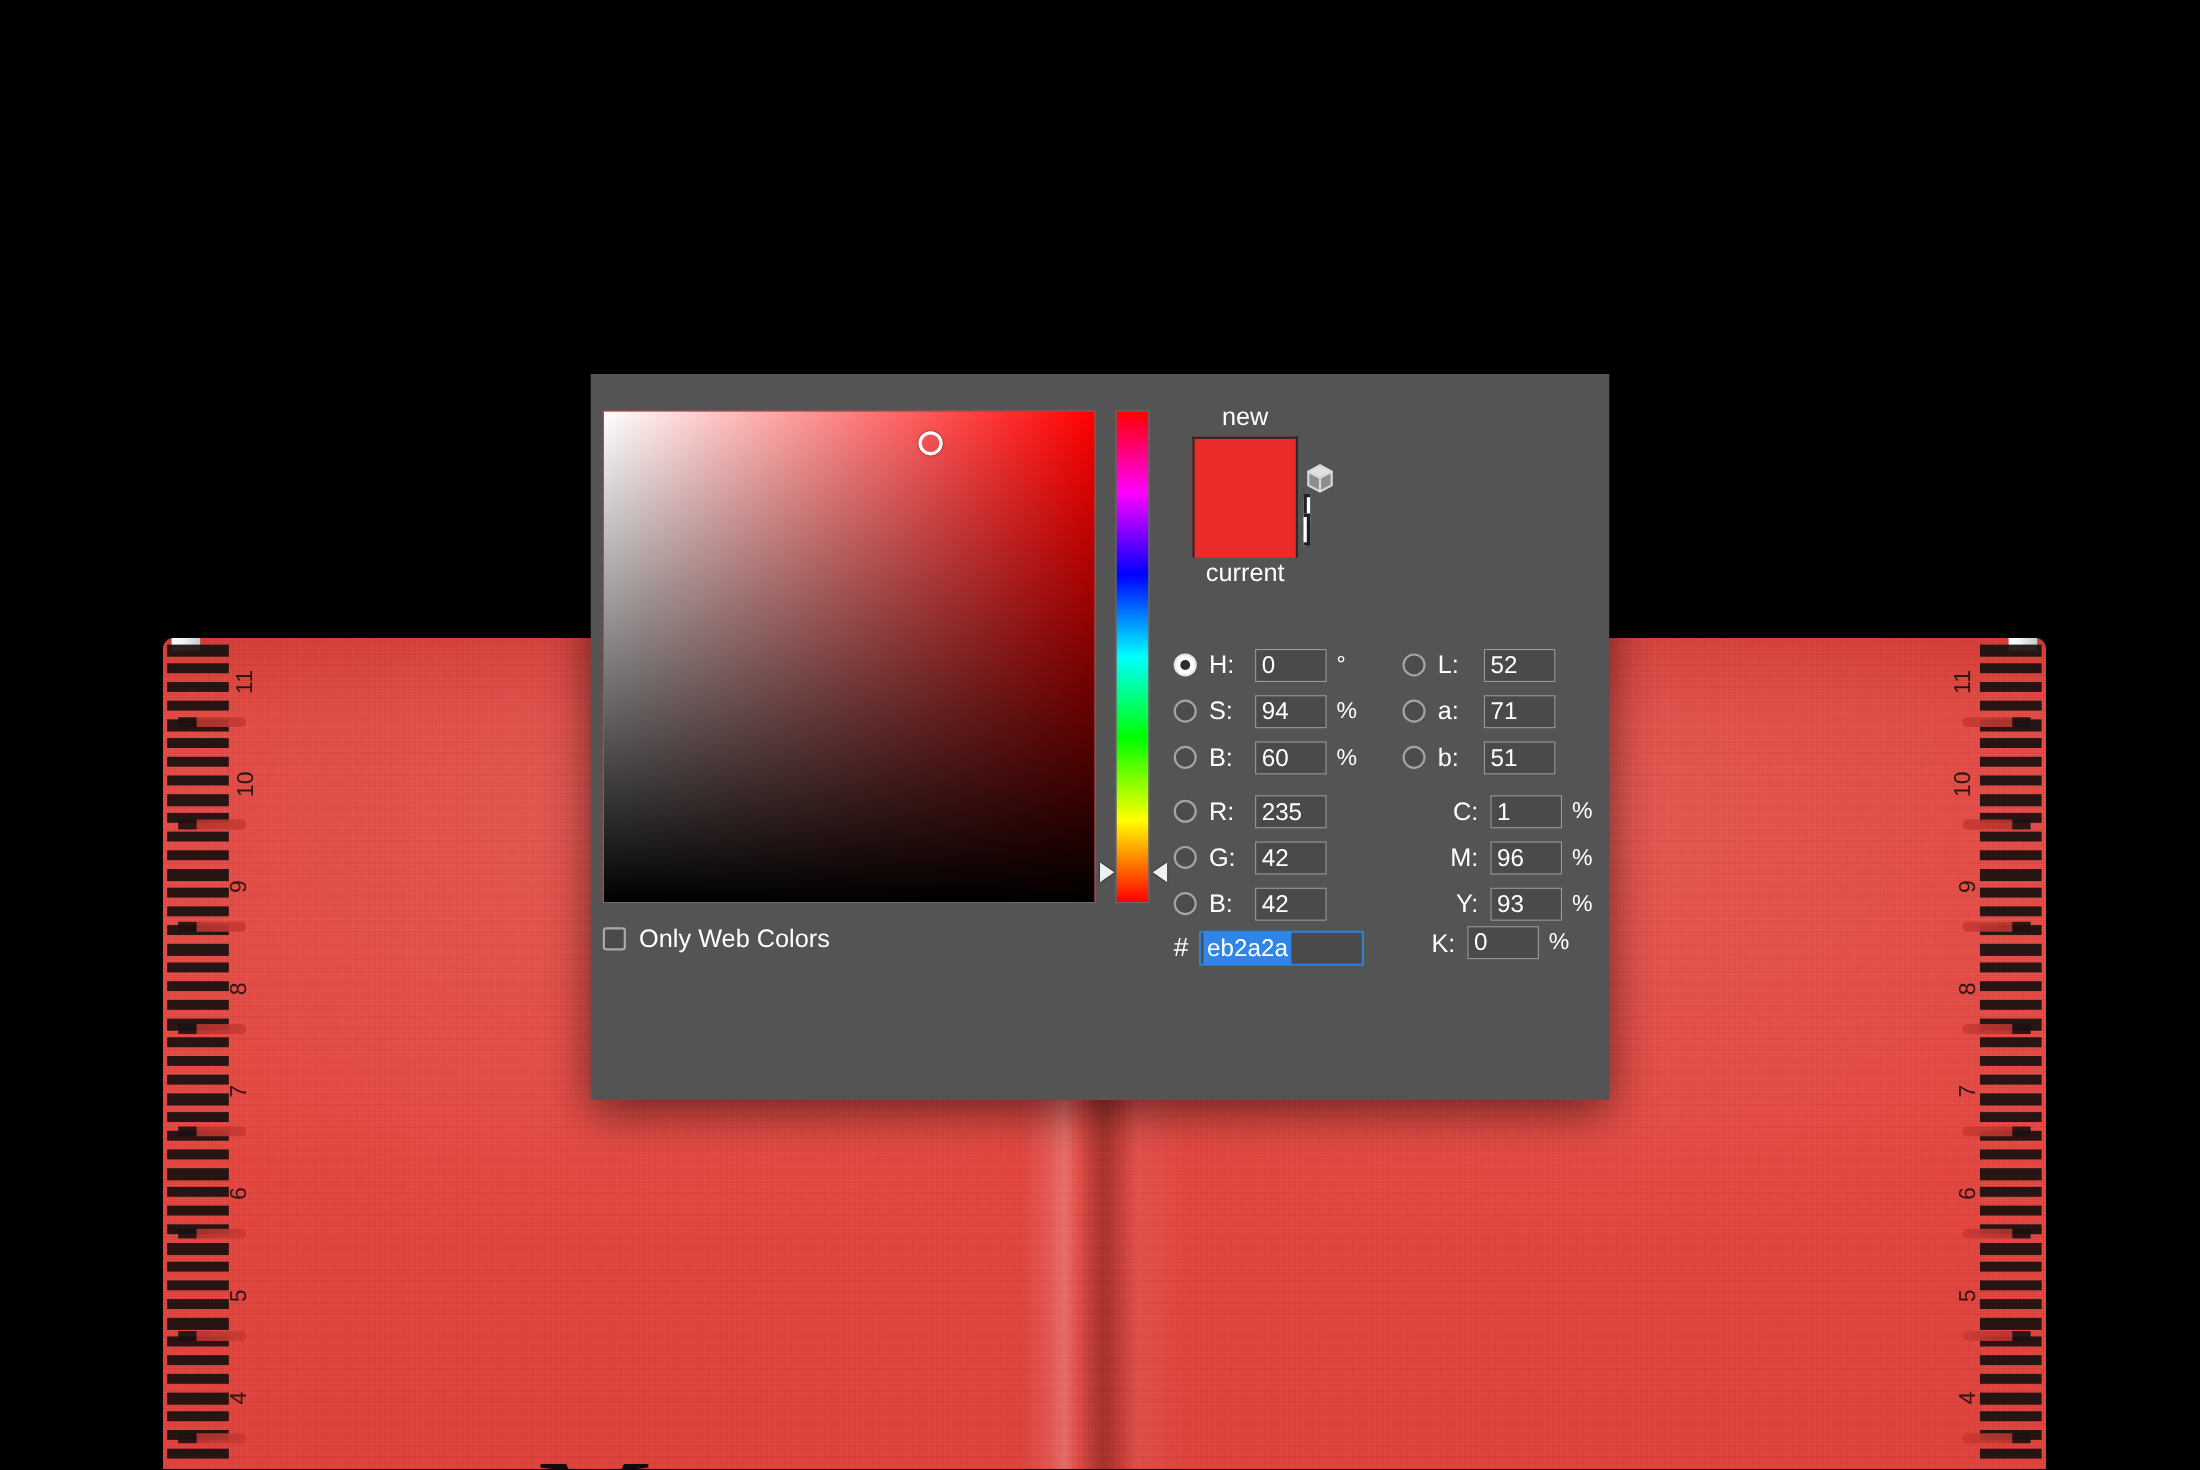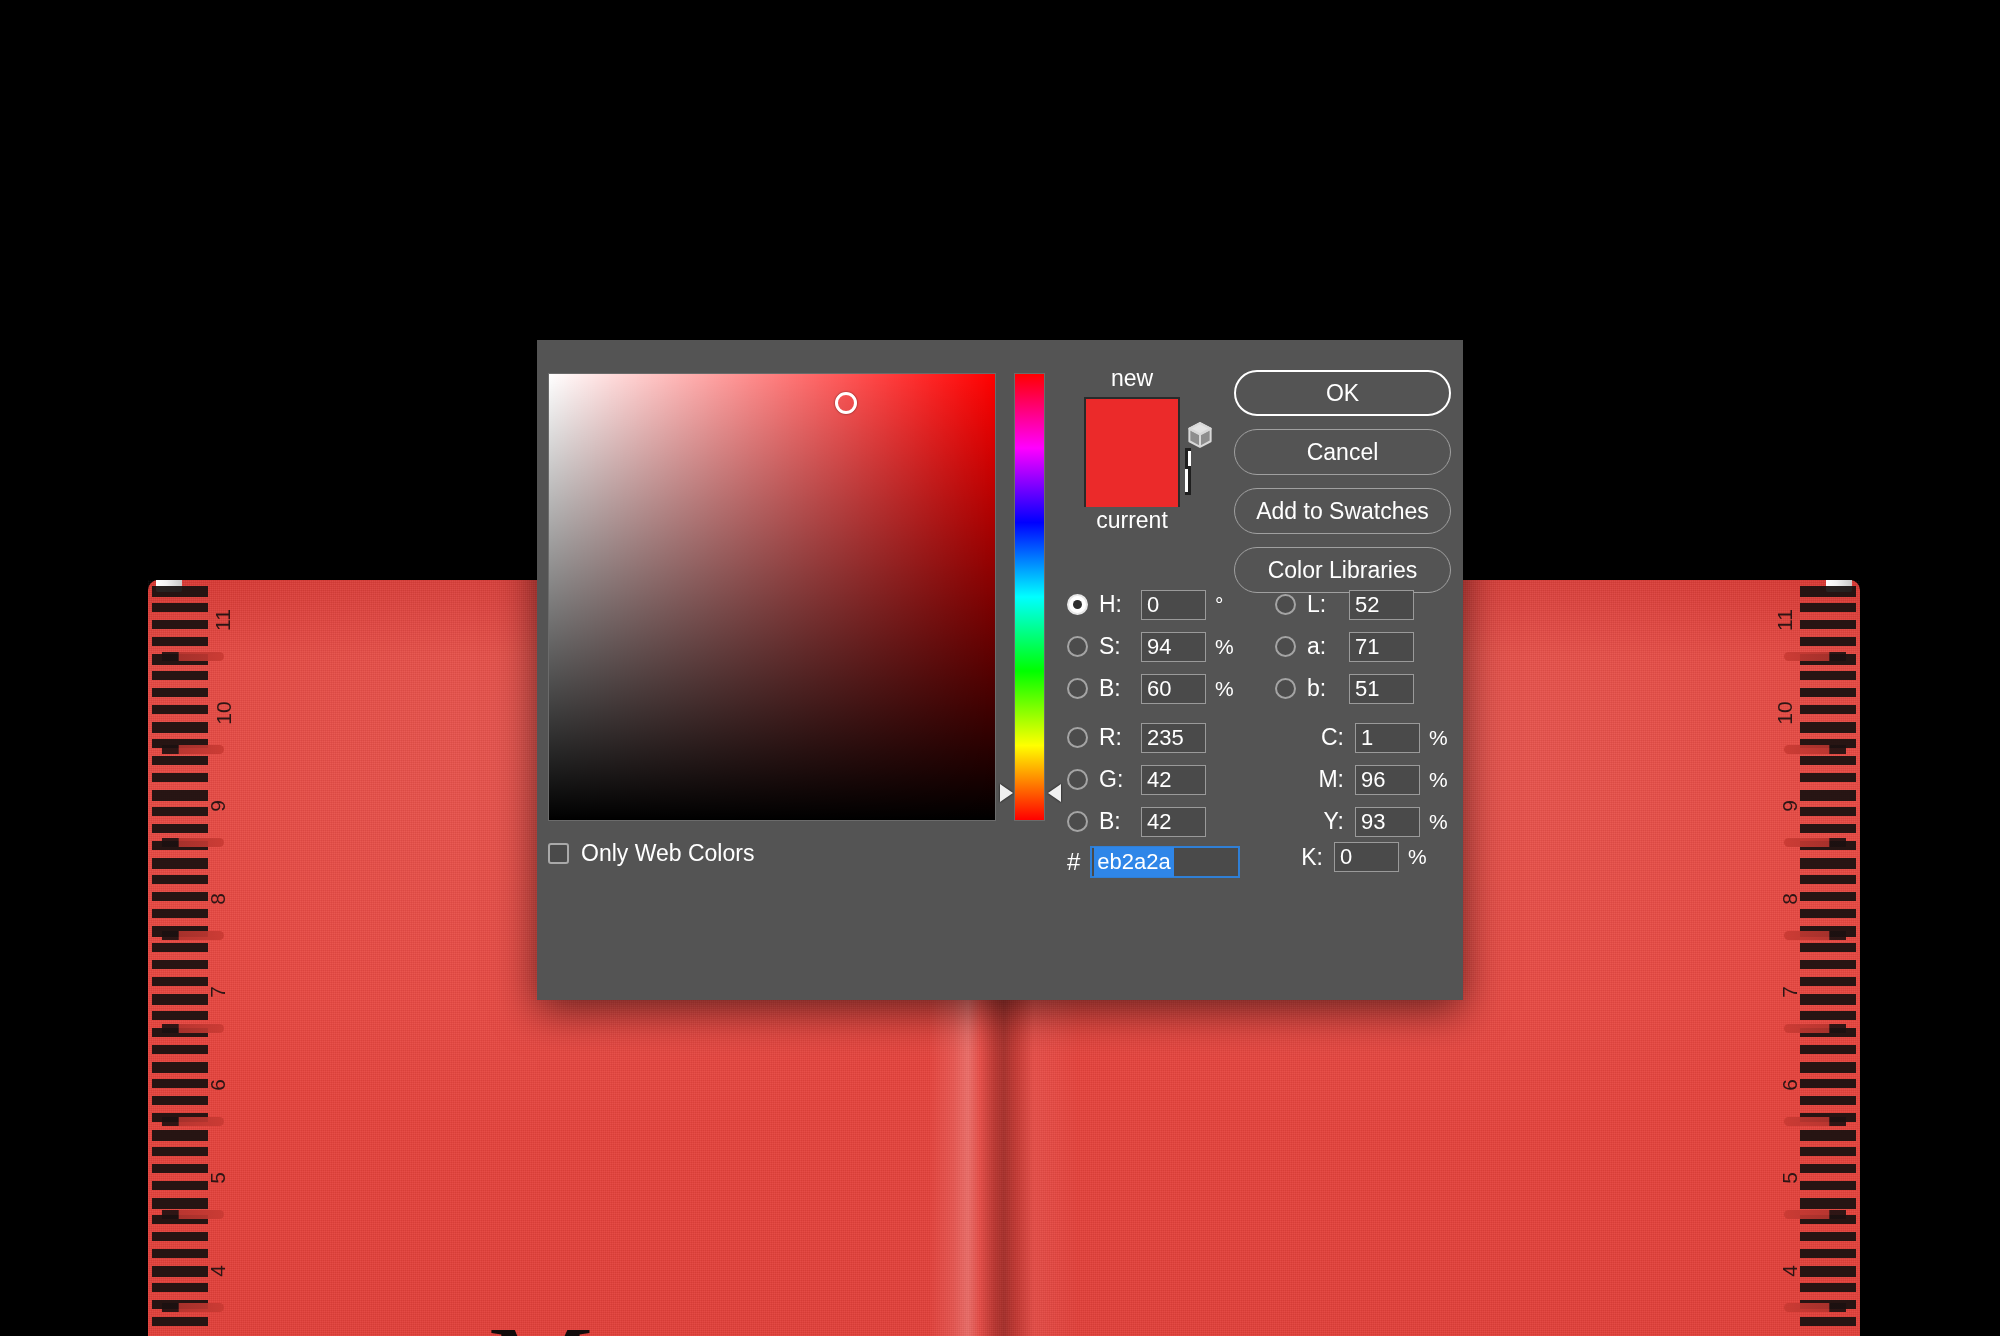--- a/index.html
+++ b/index.html
@@ -573,26 +573,20 @@
           <svg width="30" height="30" viewBox="0 0 24 24" fill="none" stroke="#d8d8d8" stroke-width="1.6" stroke-linejoin="round">
             <path d="M12 2.5 20.5 7v10L12 21.5 3.5 17V7z" fill="#8e8e8e"></path>
             <path d="M12 2.5 20.5 7 12 11.5 3.5 7z" fill="#e2e2e2"></path>
             <path d="M12 11.5V21.5"></path>
             <path d="M3.5 7 12 11.5 20.5 7"></path>
           </svg>
         </span>
         <span class="web-swatch" id="web-swatch"><i style="background: rgb(255, 51, 51);"></i></span>
       </div>
 
-      <div class="buttons">
-        <div class="btn default">OK</div>
-        <div class="btn">Cancel</div>
-        <div class="btn gap">Add to Swatches</div>
-        <div class="btn">Color Libraries</div>
-      </div>
 
       <div class="fields">
 
         <div class="col-left">
 
           <div class="frow">
             <span class="radio on"></span>
             <span class="flabel">H:</span>
             <span class="finput">0</span>
             <span class="funit">°</span>

